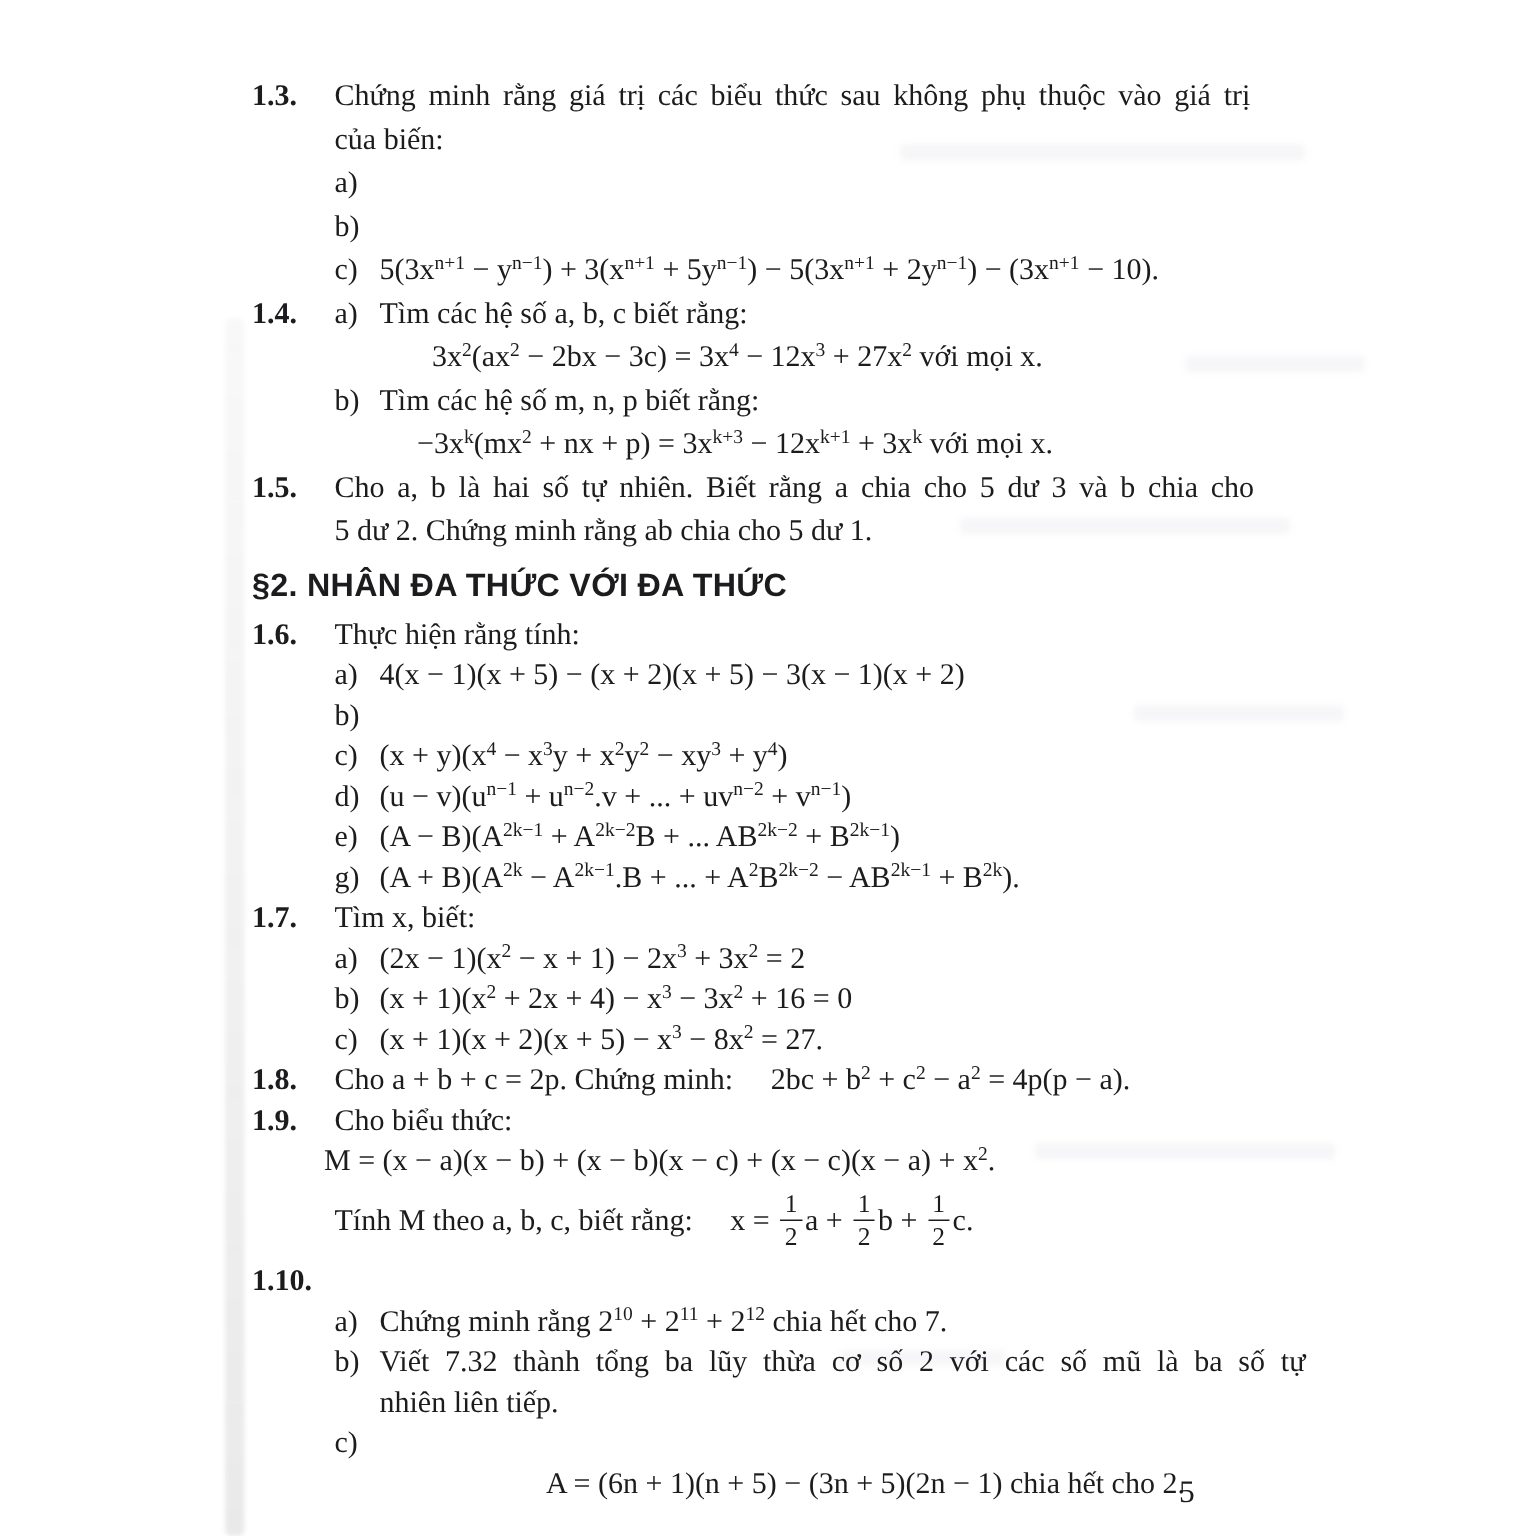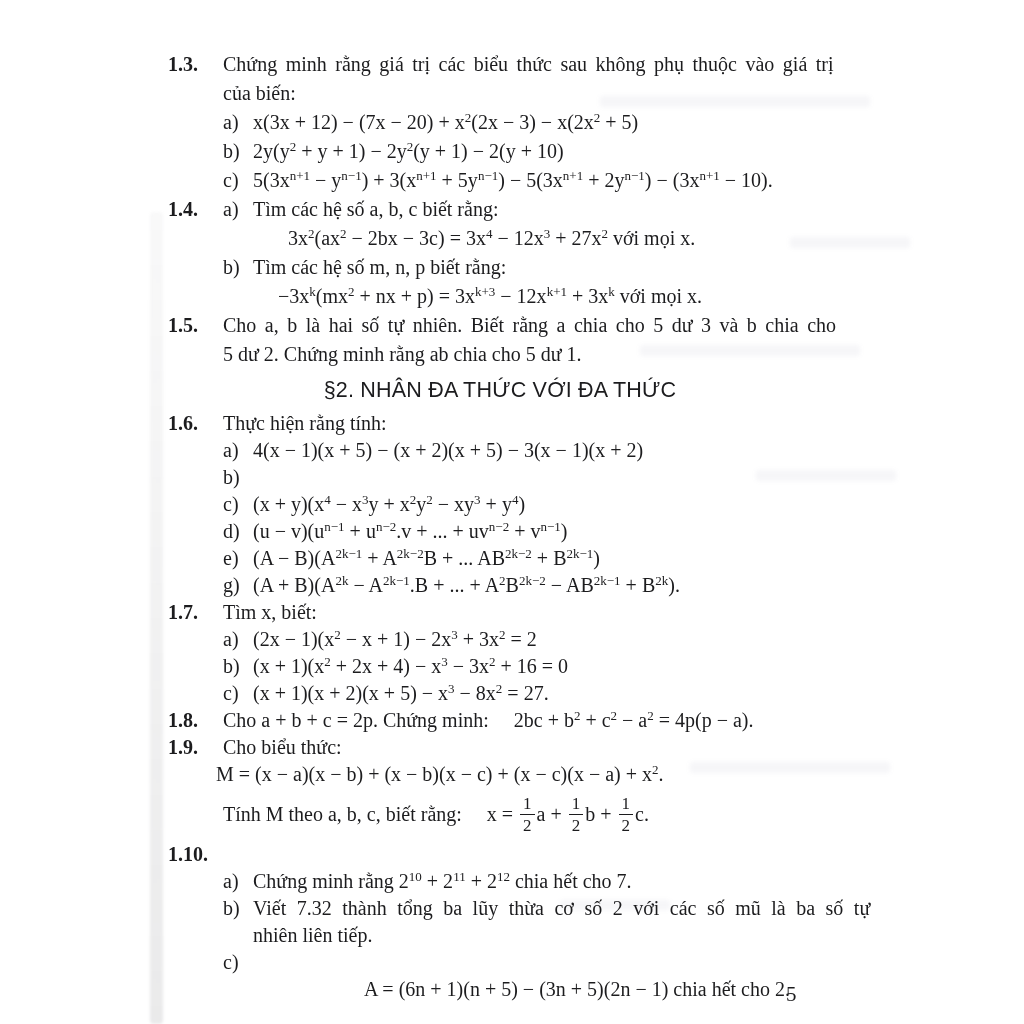--- a/index.html
+++ b/index.html
@@ -39,22 +39,22 @@
   .lbl-sub{position:absolute;left:55px;}
 
   .s-num,.s-cont,.s-numonly{padding-left:55px;}
   .s-sub,.s-numsub,.s-contsub{padding-left:85px;}
   .s-f1{padding-left:120px;}
   .s-f2{padding-left:110px;}
   .s-f3{padding-left:48px;}
   .s-f4{padding-left:88px;text-align:center;}
 
   .s-heading{
-    padding:0 66px 0 0;text-align:center;
-    font-family:"Liberation Sans", sans-serif;font-weight:400;
+    padding:0 66px 0 0;
+    font-family:"Liberation Sans", sans-serif;font-weight:700;
     font-size:21.5px;letter-spacing:0.2px;
     margin-top:8px;margin-bottom:6px;
   }
 
   .stretch1{word-spacing:3.5px;}
   .stretch2{word-spacing:5.5px;}
 
   sup{font-size:13px;line-height:0;vertical-align:baseline;position:relative;top:-7px;}
 
   .has-frac{height:53px !important;line-height:53px !important;}
@@ -75,22 +75,22 @@
   <div class="bleed b1"></div>
   <div class="bleed b2"></div>
   <div class="bleed b3"></div>
   <div class="bleed b4"></div>
   <div class="bleed b5"></div>
   <div class="bleed b6"></div>
 
   <div class="content" id="content">
       <div class="line s-num stretch1"><span class="lbl-num">1.3.</span><span class="txt">Chứng minh rằng giá trị các biểu thức sau không phụ thuộc vào giá trị</span></div>
       <div class="line s-cont"><span class="txt">của biến:</span></div>
-      <div class="line s-sub"><span class="lbl-sub">a)</span><span class="txt">x(3x + 12) − (7x − 20) + x<sup>2</sup>(2x − 3) − x(2x<sup>2</sup> + 5)</span></div>
-      <div class="line s-sub"><span class="lbl-sub">b)</span><span class="txt">2y(y<sup>2</sup> + y + 1) − 2y<sup>2</sup>(y + 1) − 2(y + 10)</span></div>
+      <div class="line s-sub"><span class="lbl-sub">a)</span></div>
+      <div class="line s-sub"><span class="lbl-sub">b)</span></div>
       <div class="line s-sub"><span class="lbl-sub">c)</span><span class="txt">5(3x<sup>n+1</sup> − y<sup>n−1</sup>) + 3(x<sup>n+1</sup> + 5y<sup>n−1</sup>) − 5(3x<sup>n+1</sup> + 2y<sup>n−1</sup>) − (3x<sup>n+1</sup> − 10).</span></div>
       <div class="line s-numsub"><span class="lbl-num">1.4.</span><span class="lbl-sub">a)</span><span class="txt">Tìm các hệ số a, b, c biết rằng:</span></div>
       <div class="line s-f1"><span class="txt">3x<sup>2</sup>(ax<sup>2</sup> − 2bx − 3c) = 3x<sup>4</sup> − 12x<sup>3</sup> + 27x<sup>2</sup> với mọi x.</span></div>
       <div class="line s-sub"><span class="lbl-sub">b)</span><span class="txt">Tìm các hệ số m, n, p biết rằng:</span></div>
       <div class="line s-f2"><span class="txt">−3x<sup>k</sup>(mx<sup>2</sup> + nx + p) = 3x<sup>k+3</sup> − 12x<sup>k+1</sup> + 3x<sup>k</sup> với mọi x.</span></div>
       <div class="line s-num stretch1"><span class="lbl-num">1.5.</span><span class="txt">Cho a, b là hai số tự nhiên. Biết rằng a chia cho 5 dư 3 và b chia cho</span></div>
       <div class="line s-cont"><span class="txt">5 dư 2. Chứng minh rằng ab chia cho 5 dư 1.</span></div>
       <div class="line s-heading"><span class="txt">§2. NHÂN ĐA THỨC VỚI ĐA THỨC</span></div>
       <div class="line s-num"><span class="lbl-num">1.6.</span><span class="txt">Thực hiện rằng tính:</span></div>
       <div class="line s-sub"><span class="lbl-sub">a)</span><span class="txt">4(x − 1)(x + 5) − (x + 2)(x + 5) − 3(x − 1)(x + 2)</span></div>

